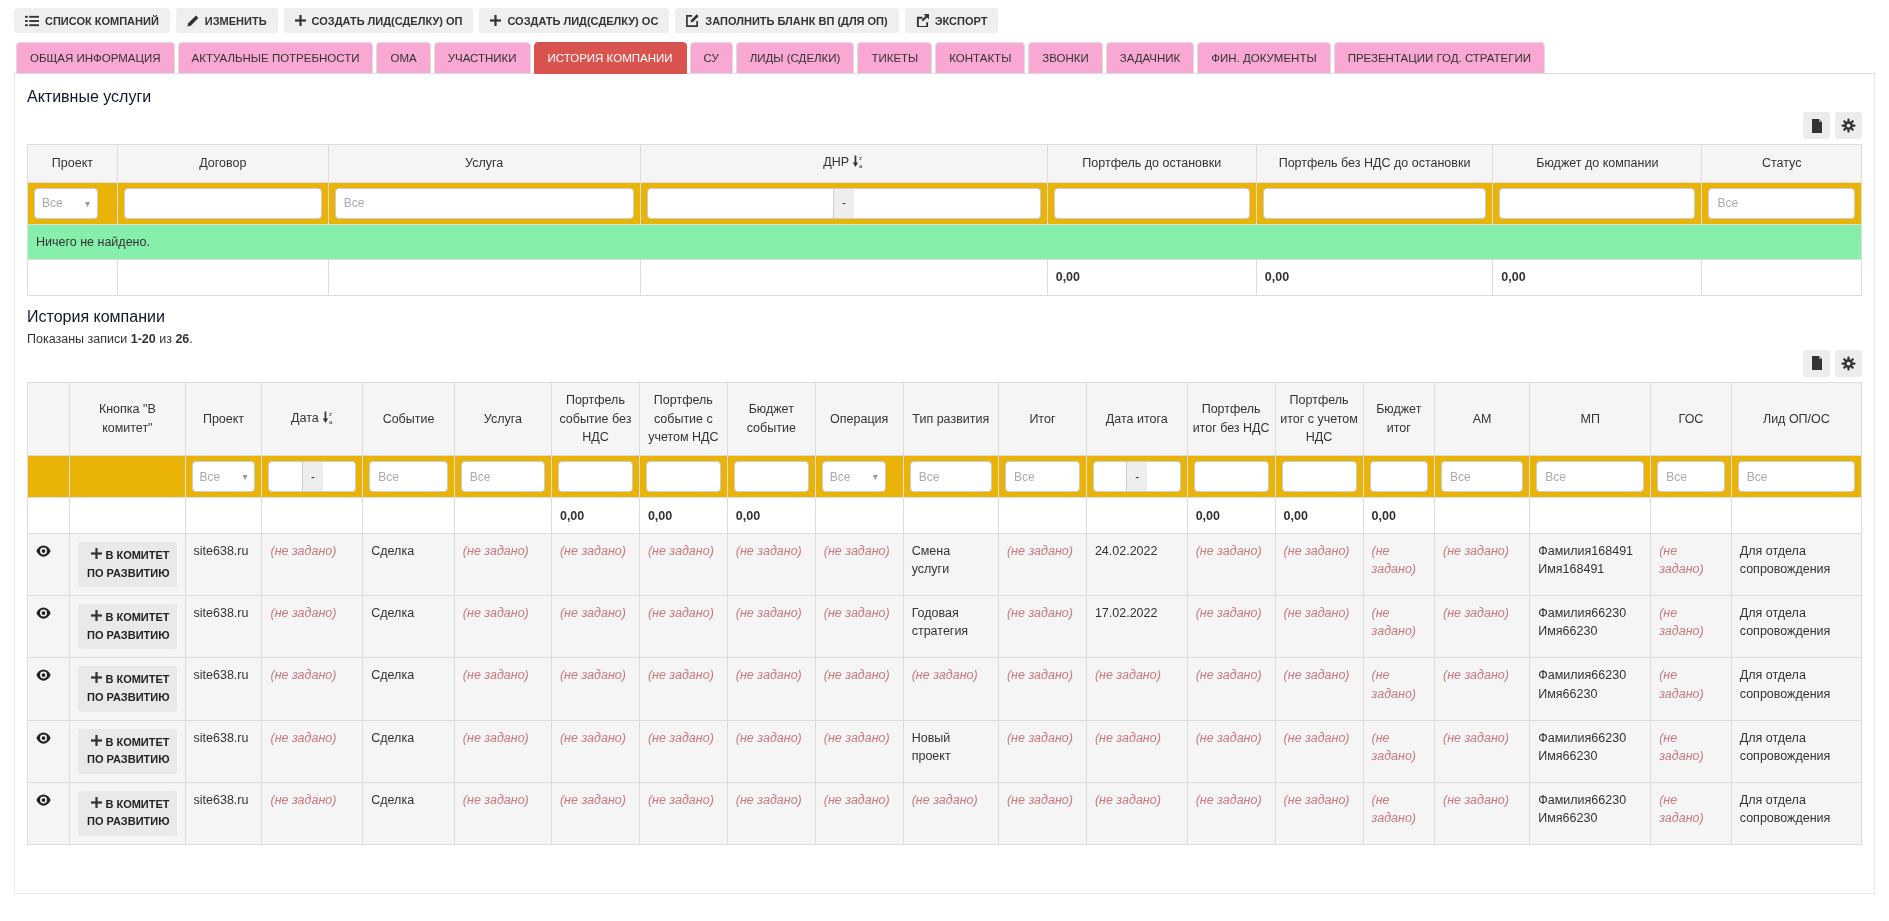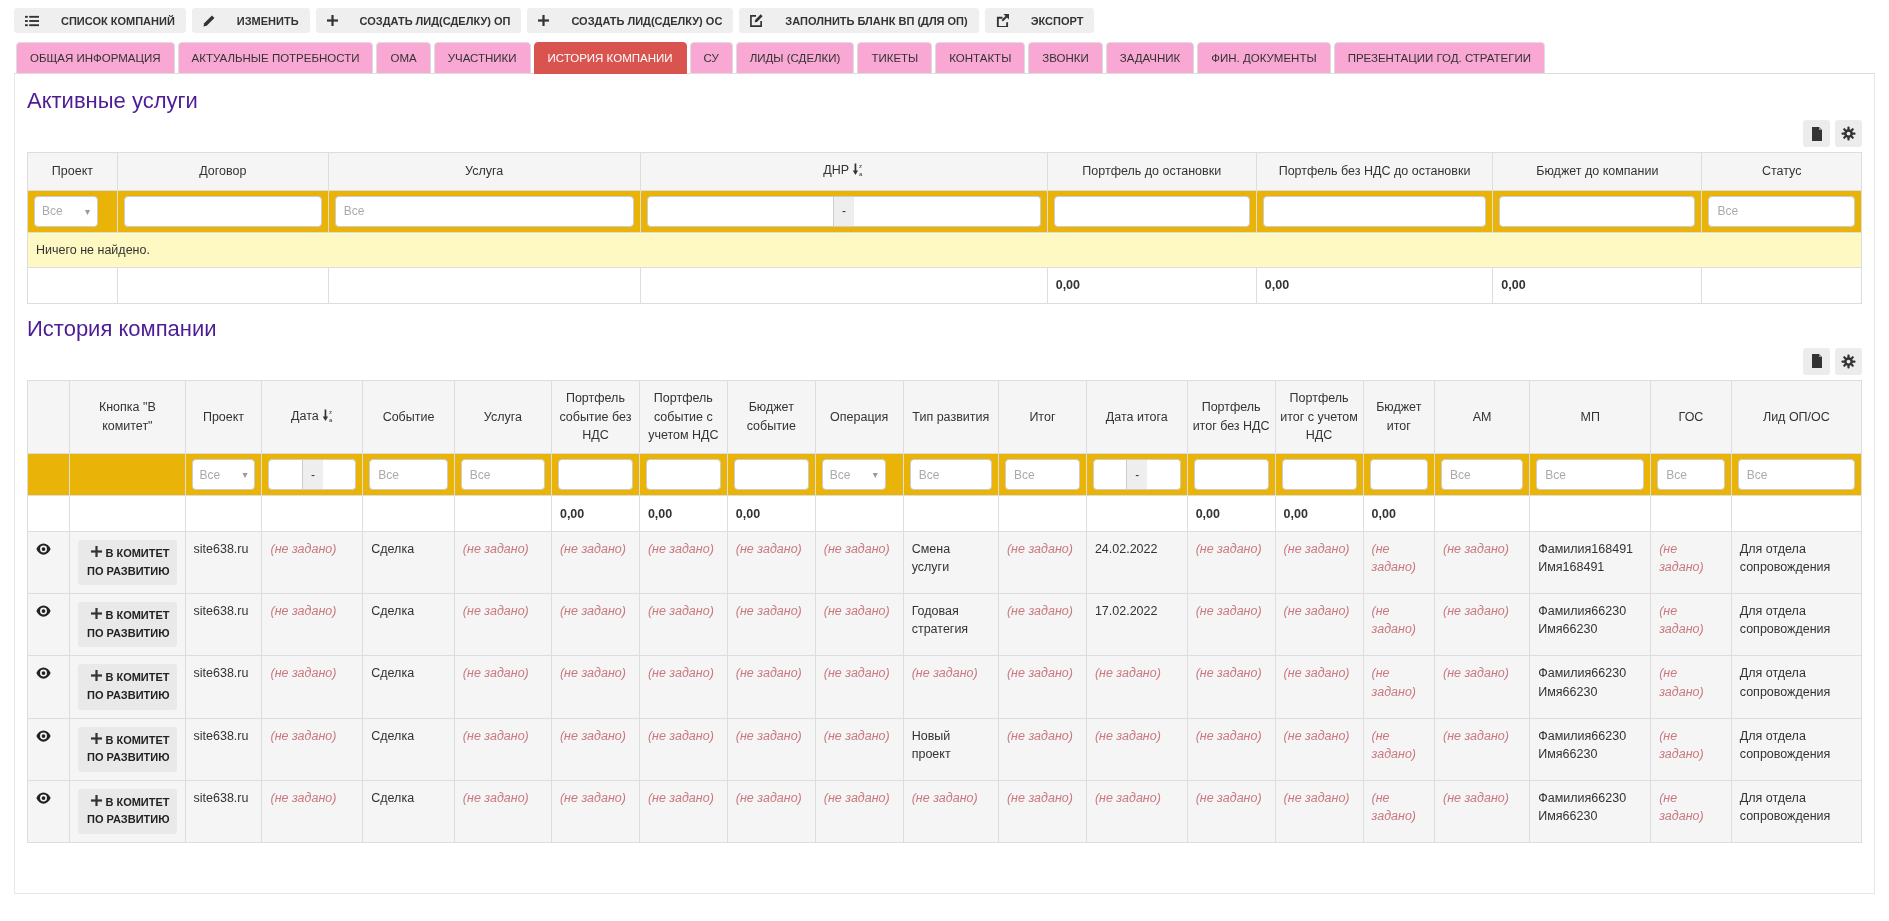--- a/index.html
+++ b/index.html
@@ -7,37 +7,37 @@
   body {
     width:1889px; height:921px; overflow:hidden;
     background:#fff; color:#333;
     font-family:"Liberation Sans", sans-serif; font-size:13px;
   }
   .page { padding:8px 14px 0; }
   .page-title { margin:6px 0 10px; font-size:21px; font-weight:normal; color:#d9534f; }
 
   .toolbar { display:flex; gap:6px; margin-bottom:9px; }
   .btn {
-    display:inline-flex; align-items:center; gap:22px;
+    display:inline-flex; align-items:center; gap:6px;
     background:#efefef; border:none; border-radius:3px;
     padding:6px 11px; font-family:inherit; font-size:11px; font-weight:bold;
     color:#333; cursor:pointer; white-space:nowrap;
   }
   .icon { display:inline-flex; align-items:center; }
 
   .tabs { display:flex; gap:3px; align-items:flex-end; border-bottom:1px solid #ddd; padding:0 2px; }
   .tab {
     margin-bottom:-1px; background:#f9a8d4; border:1px solid #ddd;
     border-radius:4px 4px 0 0; padding:9px 13px; font-size:11.5px;
     color:#333; cursor:pointer; white-space:nowrap;
   }
   .tab.active { background:#d9534f; border-color:#d9534f; color:#fff; }
 
   .panel { border:1px solid #e7e7e7; border-top:none; padding:2px 12px 0; height:820px; overflow:hidden; }
-  .section-title { margin:12px 0 6px; font-size:22px; font-weight:normal; color:#4c1d95; }
+  .section-title { margin:12px 0 6px; font-size:16px; font-weight:normal; color:#0f172a; }
   .summary { font-size:12.5px; margin:0 0 2px; }
 
   .table-tools { display:flex; justify-content:flex-end; gap:5px; margin:4px 0 5px; }
   .tool-btn {
     width:27px; height:27px; background:#ececec; border:none; border-radius:3px;
     display:inline-flex; align-items:center; justify-content:center; cursor:pointer;
   }
 
   table.grid { width:100%; border-collapse:collapse; table-layout:fixed; }
   .grid th, .grid td { border:1px solid #ddd; font-size:12.5px; padding:6px 8px; word-wrap:break-word; }
@@ -59,21 +59,21 @@
   .caret { color:#999; font-size:10px; margin-left:4px; }
   .range { display:flex; height:31px; width:100%; }
   .range input { flex:1 1 0; min-width:0; height:31px; border:1px solid #ccc; padding:4px 5px; font-size:12px; border-radius:4px 0 0 4px; }
   .range .sep {
     flex:0 0 20px; display:flex; align-items:center; justify-content:center;
     background:#eee; border-top:1px solid #ccc; border-bottom:1px solid #ccc;
     color:#333; font-size:12px;
   }
   .range input:last-child { border-radius:0 4px 4px 0; border-left:none; }
 
-  .empty-row td { background:#fef9c3; padding:10px 8px; }
+  .empty-row td { background:#86efac; padding:10px 8px; }
   .totals-row td { background:#fff; font-weight:bold; padding:10px 8px; height:36px; }
 
   .data-row td { background:#f5f5f5; vertical-align:top; padding:8px; line-height:1.45; }
   .not-set { color:#c9797f; font-style:italic; }
   .eye { cursor:pointer; display:inline-block; padding-top:2px; }
   .committee-btn {
     display:inline-block; background:#e9e9e9; border:none; border-radius:3px;
     padding:5px 7px; font-family:inherit; font-size:11px; font-weight:bold;
     color:#222; text-align:right; line-height:1.6; cursor:pointer;
   }
@@ -251,20 +251,21 @@
               <td>0,00</td>
               <td>0,00</td>
               <td>0,00</td>
               <td></td>
             </tr>
           </tbody>
         </table>
       </div>
 
     <h2 class="section-title">История компании</h2>
+    <div class="summary"><span>Показаны записи </span><b>1-20</b><span> из </span><b>26</b><span>.</span></div>
     <div class="table-tools" id="tools2">
         <button class="tool-btn">
           <span class="icon">
             <svg width="12" height="14" viewBox="0 0 12 14">
               <path d="M1 0h7l3 3v11H1z" fill="#333"></path>
               <path d="M8 0l3 3H8z" fill="#999"></path>
             </svg>
           </span>
         </button>
         <button class="tool-btn">

